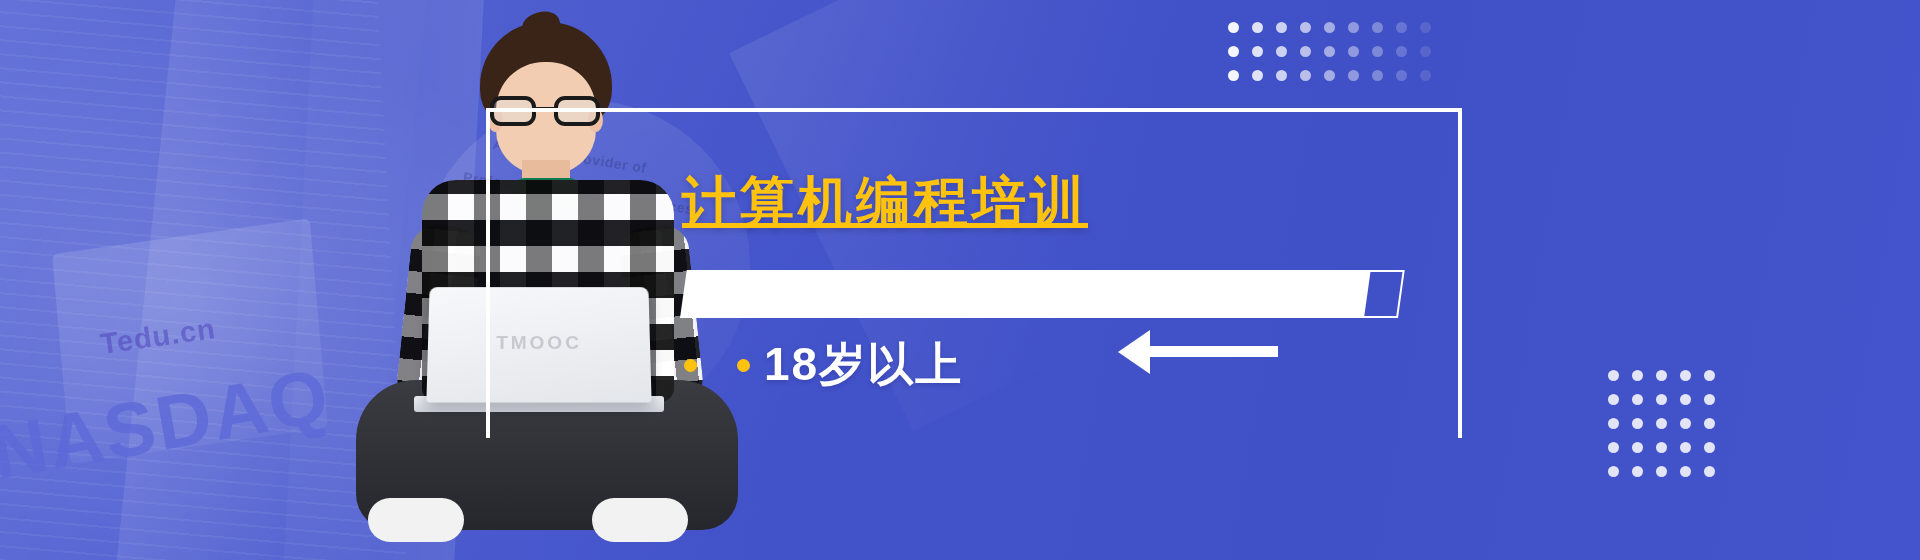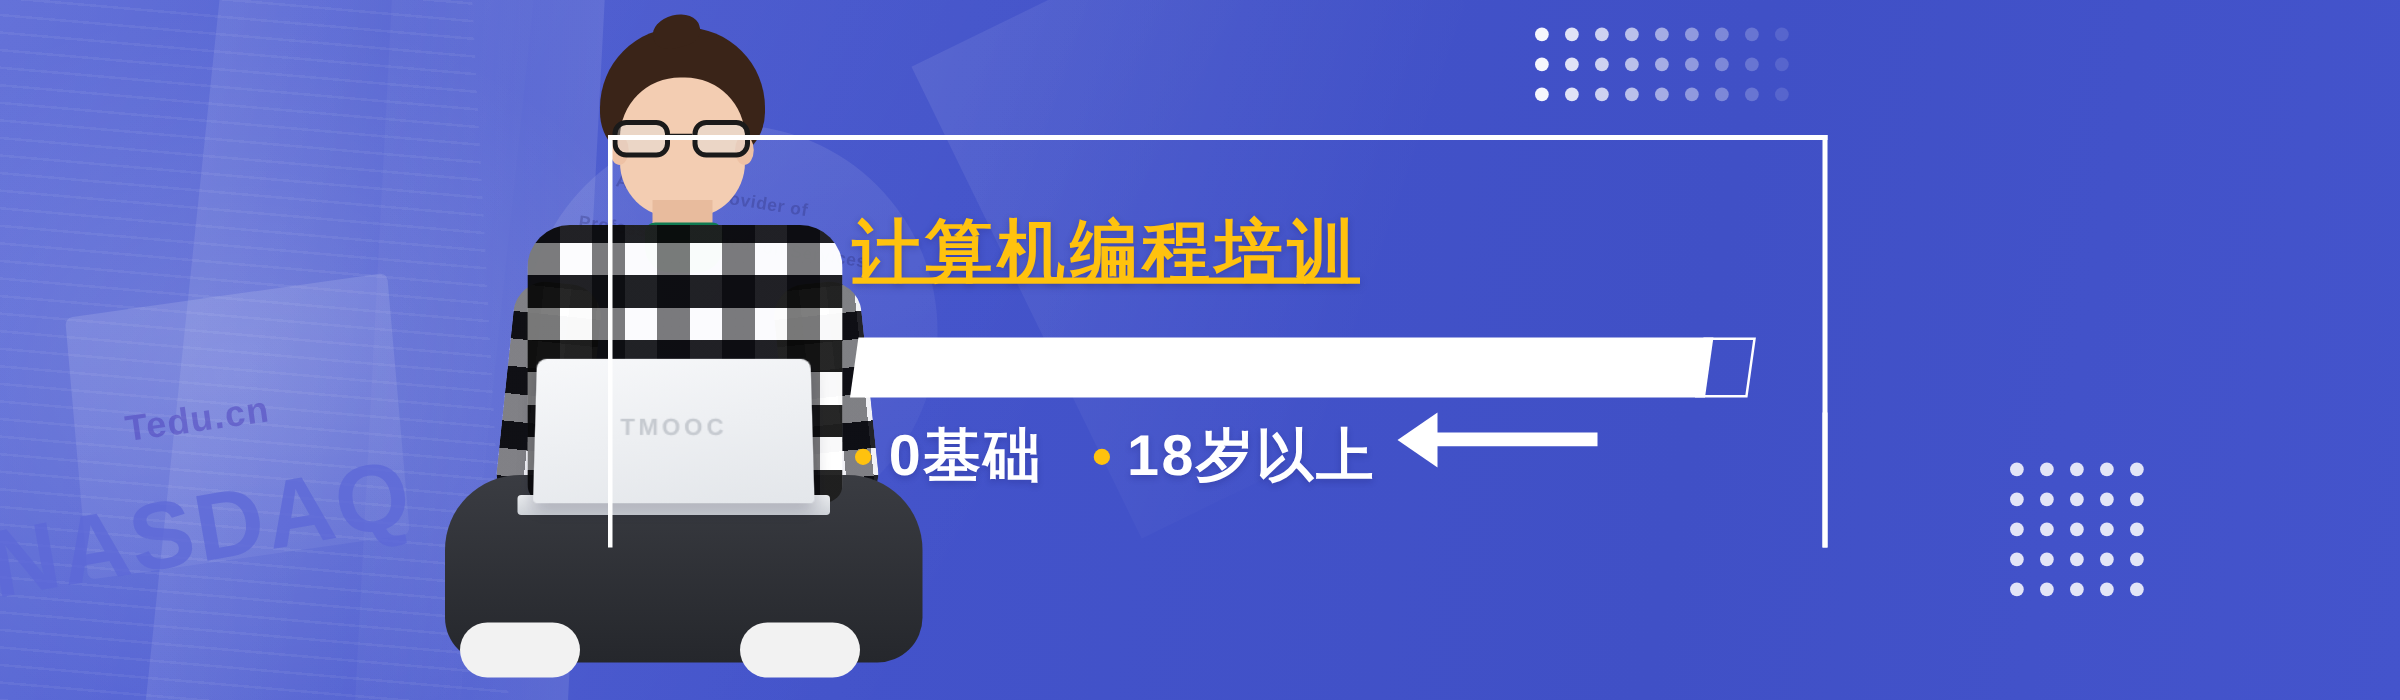--- a/index.html
+++ b/index.html
@@ -419,21 +419,20 @@
     <div class="headline">计算机编程培训</div>
 
     <div class="band">
       <div class="band-fill"></div>
       <div class="band-tail"></div>
     </div>
 
     <div class="bullets">
       <div class="bullet">
         <span class="bullet-dot"></span>
-        <span class="bullet-label">0基础</span>
       </div>
       <div class="bullet">
         <span class="bullet-dot"></span>
         <span class="bullet-label">18岁以上</span>
       </div>
     </div>
   </div>
 
   <div class="arrow"></div>
   <div class="arrow-shaft"></div>

